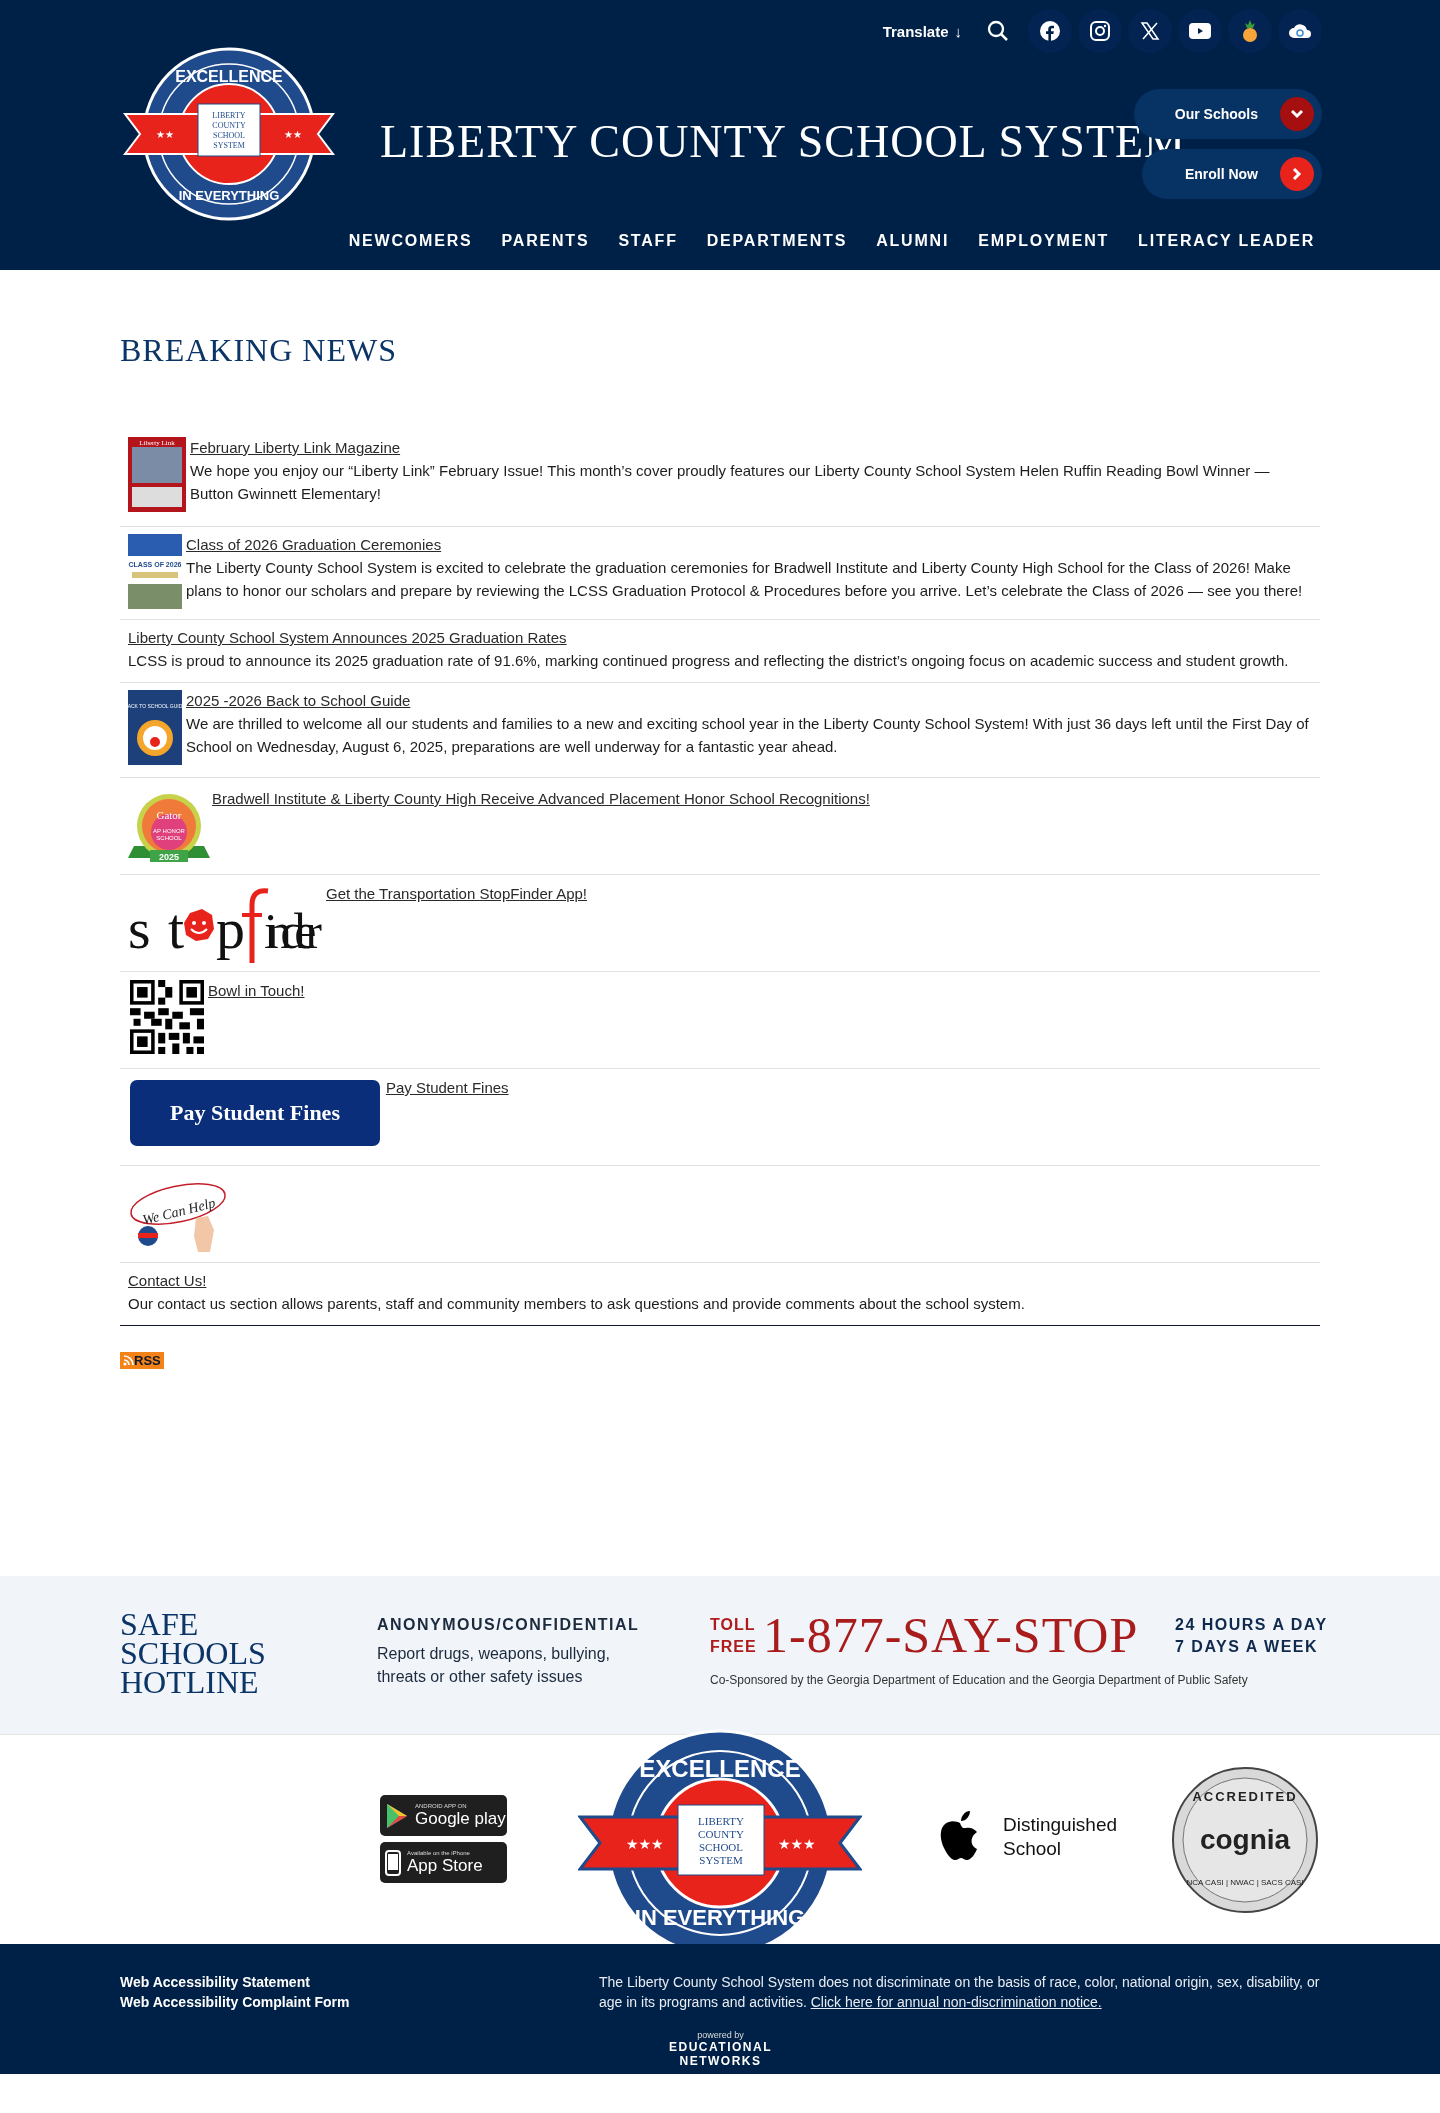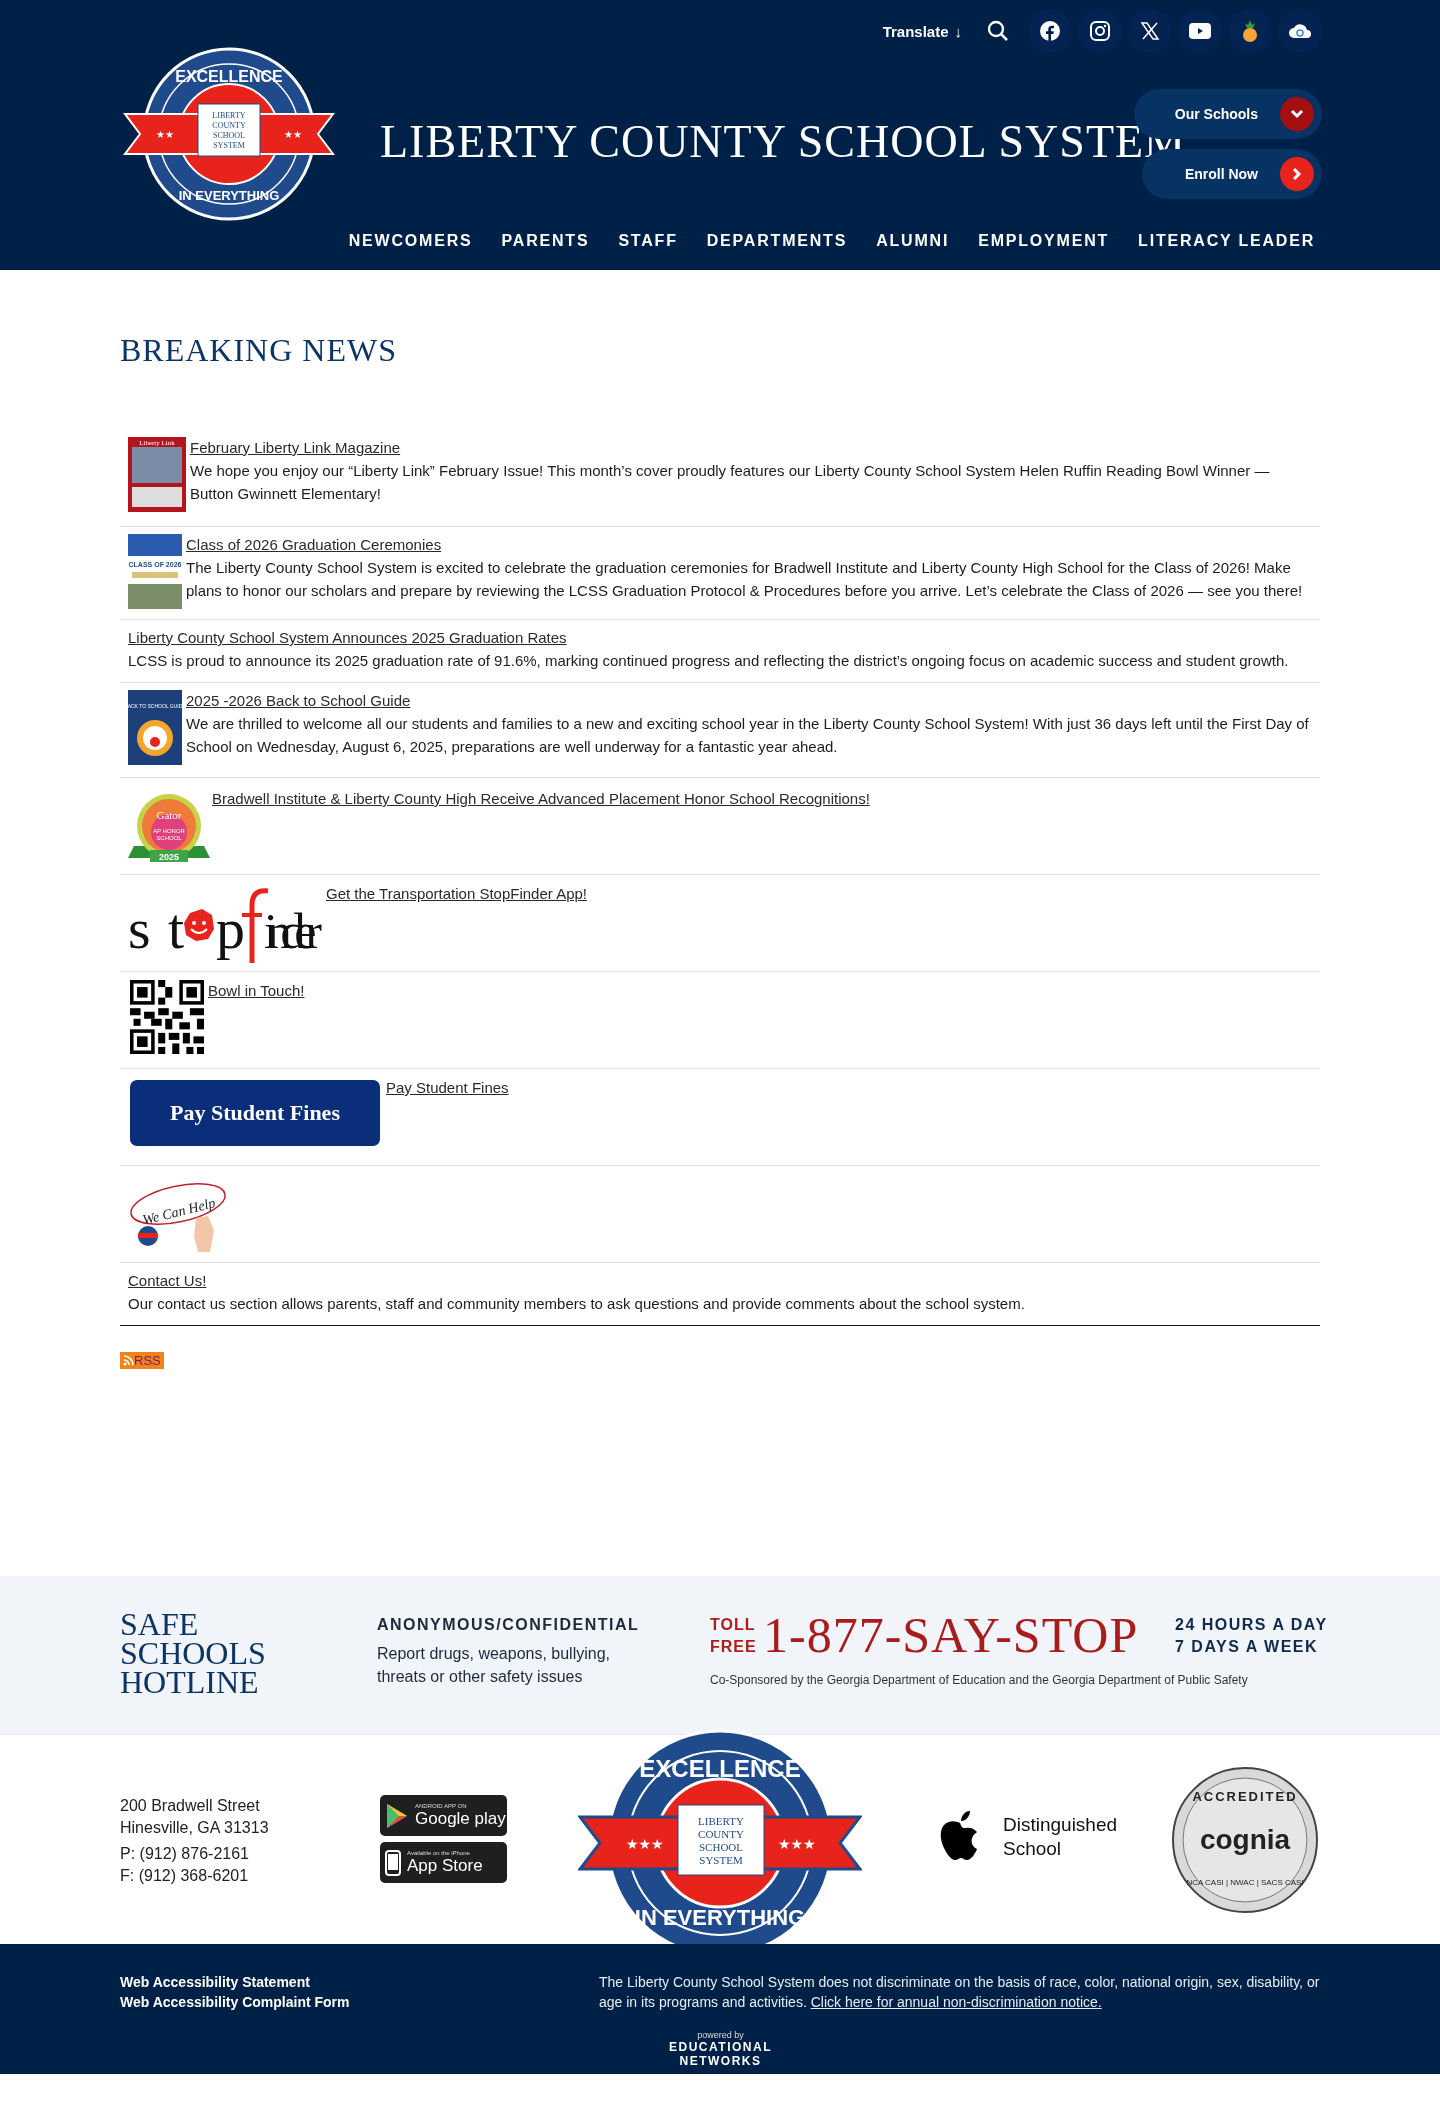--- a/index.html
+++ b/index.html
@@ -23,21 +23,21 @@
 
 .content{padding:0 120px;}
 .page-title{font-family:"Liberation Serif",serif;color:#0b3467;font-size:32px;font-weight:normal;letter-spacing:1px;margin-top:62px;margin-bottom:58px;}
 .news-list{border-bottom:1px solid #0f172a;}
 .item{display:flex;border-bottom:1px solid #e2e2e2;padding:8px 8px 8px 8px;}
 .item:last-child{border-bottom:none;}
 .thumb{flex:none;margin-right:4px;}
 .item .txt{flex:1;}
 .item .ttl{font-size:15px;text-decoration:underline;color:#2a2a2a;line-height:22px;cursor:pointer;}
 .item .desc{font-size:15px;line-height:23px;color:#1d1d1d;}
-.rss{display:inline-flex;align-items:center;background:#f38218;color:#701a75;font-weight:normal;font-size:13px;padding:1px 3px;margin-top:26px;cursor:pointer;}
+.rss{display:inline-flex;align-items:center;background:#f38218;color:#0f172a;font-weight:bold;font-size:13px;padding:1px 3px;margin-top:26px;cursor:pointer;}
 
 .hotline{margin-top:206px;background:#f1f4f9;height:158px;position:relative;}
 .hl-title{position:absolute;left:120px;top:34px;font-family:"Liberation Serif",serif;color:#0b3467;font-size:32px;line-height:29px;}
 .hl-anon{position:absolute;left:377px;top:40px;}
 .hl-anon .h{font-weight:bold;letter-spacing:1.5px;font-size:16px;color:#1b2a3d;margin-bottom:8px;}
 .hl-anon .p{font-size:16px;color:#1b2a3d;line-height:23px;}
 .hl-toll{position:absolute;left:710px;top:38px;color:#b01b1b;font-weight:bold;font-size:16px;line-height:22px;letter-spacing:1px;}
 .hl-num{position:absolute;left:763px;top:30px;color:#a81c1c;font-family:"Liberation Serif",serif;font-size:50px;letter-spacing:1px;}
 .hl-hours{position:absolute;left:1175px;top:38px;color:#0f2a4d;font-weight:bold;font-size:16px;line-height:22px;letter-spacing:1.5px;}
 .hl-cospon{position:absolute;left:710px;top:97px;font-size:12px;color:#333;}
@@ -341,26 +341,20 @@
   </div>
   <div class="hl-num">1-877-SAY-STOP</div>
   <div class="hl-hours">
     <div>24 HOURS A DAY</div>
     <div>7 DAYS A WEEK</div>
   </div>
   <div class="hl-cospon">Co-Sponsored by the Georgia Department of Education and the Georgia Department of Public Safety</div>
 </section>
 
 <section class="footer-top">
-  <div class="addr">
-    <div>200 Bradwell Street</div>
-    <div>Hinesville, GA 31313</div>
-    <div class="ph">P: (912) 876-2161</div>
-    <div>F: (912) 368-6201</div>
-  </div>
   <div class="apps">
     <div class="appbtn">
       <svg width="24" height="26" viewBox="0 0 24 26">
           <polygon points="2,1 22,13 2,25" fill="#3bb3e6"></polygon>
           <polygon points="2,1 14,13 2,25" fill="#48c06a"></polygon>
           <polygon points="14,13 22,13 2,25" fill="#e84a3a"></polygon>
           <polygon points="2,1 22,13 14,13" fill="#f6c228"></polygon>
         </svg>
       <div>
           <div class="small">ANDROID APP ON</div>

